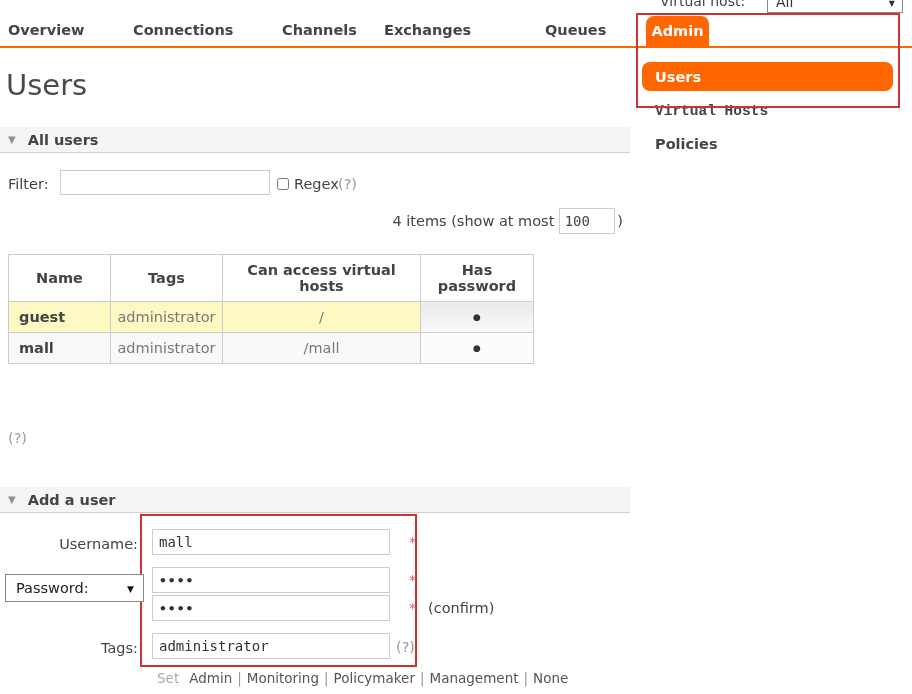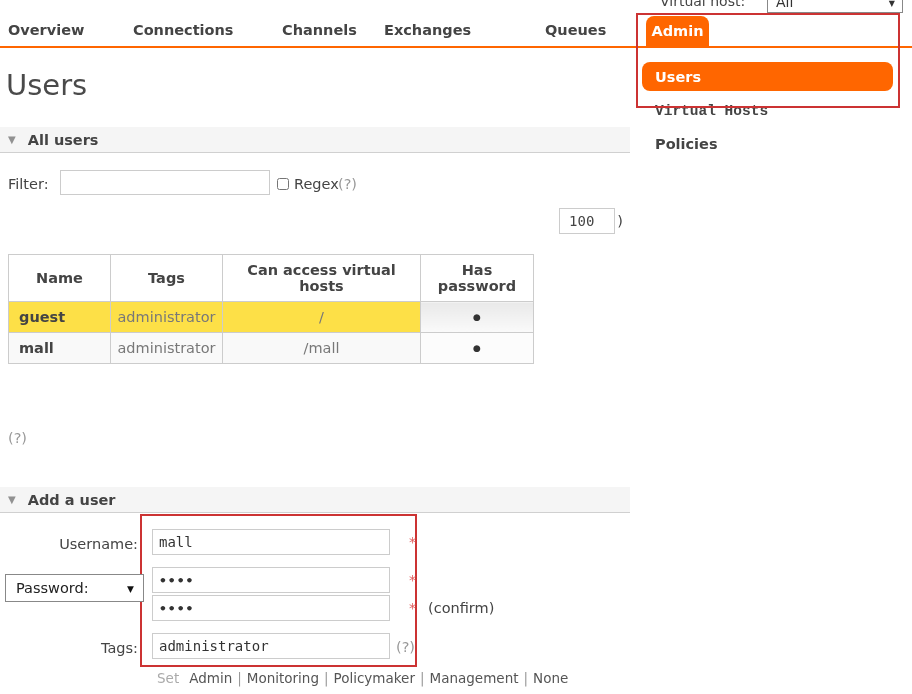--- a/index.html
+++ b/index.html
@@ -80,36 +80,36 @@
   .help-link { color: #999; font-size: 14.5px; cursor: pointer; }
   .regex-help { left: 338px; top: 176px; }
 
   .items-row {
     left: 300px; top: 208px; width: 323px;
     display: flex; align-items: center; justify-content: flex-end;
     font-size: 14.5px; color: #444;
   }
   .items-count-input {
     width: 56px; height: 26px; margin-left: 5px;
-    border: 1px solid #ccc; text-align: right; padding-right: 20px;
+    border: 1px solid #ccc; text-align: center; padding-right: 20px;
     font-family: "DejaVu Sans Mono", monospace; font-size: 14px; color: #444;
   }
   .items-paren { margin-left: 2px; }
 
   .users-table { left: 8px; top: 254px; border-collapse: collapse; font-size: 14.5px; }
   .users-table th, .users-table td { border: 1px solid #ccc; }
   .users-table th {
     height: 30px; font-weight: bold; color: #444; background: #fff;
     padding: 7px 10px; text-align: center;
   }
   .users-table td { height: 31px; text-align: center; color: #787878; }
   .users-table td.cell-name {
     text-align: left; padding-left: 10px; font-weight: bold; color: #444;
   }
-  .users-table tr.odd td { background: #fde047; }
+  .users-table tr.odd td { background: #fef9c3; }
   .users-table tr.even td { background: #f9f9f9; }
   .users-table tr.odd td.cell-dot { background: linear-gradient(180deg, #e9e9e9, #fafafa); }
   .users-table tr.even td.cell-dot { background: #fcfcfc; }
   .users-table td.cell-dot { color: #333; font-size: 9px; }
   .col-name { width: 102px; } .col-tags { width: 112px; }
   .col-vh { width: 198px; } .col-hp { width: 113px; }
 
   .table-help { left: 8px; top: 430px; }
 
   
@@ -179,20 +179,21 @@
     <span class="bar-label">All users</span>
   </div>
 
   <div class="abs filter-label">Filter:</div>
   <input class="abs filter-input" type="text" value="" style="">
   <input class="abs regex-cb" type="checkbox" style="">
   <span class="abs regex-label">Regex</span>
   <span class="abs help-link regex-help">(?)</span>
 
   <div class="abs items-row">
+    <span>4 items (show at most</span>
     <input class="items-count-input" type="text" value="100" style="">
     <span class="items-paren">)</span>
   </div>
 
   <table class="abs users-table">
     <thead>
       <tr>
         <th class="col-name">Name</th>
         <th class="col-tags">Tags</th>
         <th class="col-vh">Can access virtual hosts</th>

